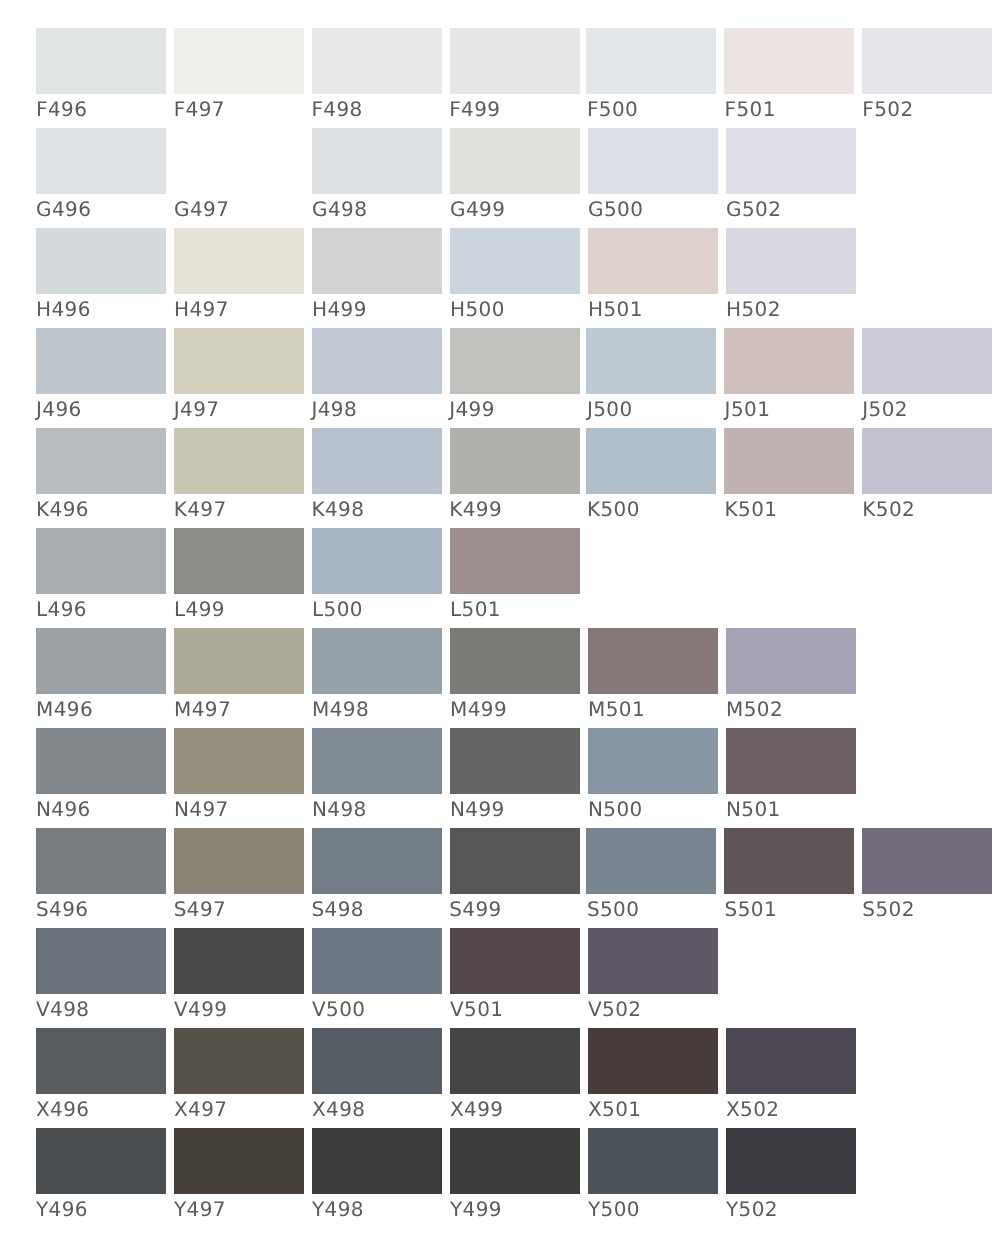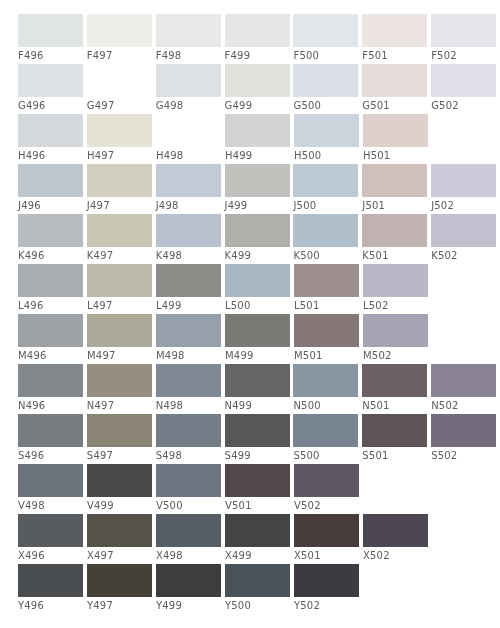--- a/index.html
+++ b/index.html
@@ -98,53 +98,49 @@
       </div>
       <div class="swatch-cell">
         <span class="swatch-chip" style="background-color: rgb(223, 225, 221);"></span>
         <span class="swatch-label">G499</span>
       </div>
       <div class="swatch-cell">
         <span class="swatch-chip" style="background-color: rgb(219, 224, 230);"></span>
         <span class="swatch-label">G500</span>
       </div>
       <div class="swatch-cell">
-        <span class="swatch-chip" style="background-color: rgb(230, 220, 218);"></span>
-        <span class="swatch-label">G501</span>
-      </div>
-      <div class="swatch-cell">
         <span class="swatch-chip" style="background-color: rgb(224, 222, 230);"></span>
         <span class="swatch-label">G502</span>
       </div>
     </div>
     <div class="swatch-row">
       <div class="swatch-cell">
         <span class="swatch-chip" style="background-color: rgb(212, 217, 220);"></span>
         <span class="swatch-label">H496</span>
       </div>
       <div class="swatch-cell">
         <span class="swatch-chip" style="background-color: rgb(229, 226, 214);"></span>
         <span class="swatch-label">H497</span>
       </div>
       <div class="swatch-cell">
-        <span class="swatch-chip"></span>
-        <span class="swatch-label">H498</span>
-      </div>
-      <div class="swatch-cell">
         <span class="swatch-chip" style="background-color: rgb(210, 212, 211);"></span>
         <span class="swatch-label">H499</span>
       </div>
       <div class="swatch-cell">
         <span class="swatch-chip" style="background-color: rgb(204, 213, 221);"></span>
         <span class="swatch-label">H500</span>
       </div>
       <div class="swatch-cell">
         <span class="swatch-chip" style="background-color: rgb(222, 208, 205);"></span>
         <span class="swatch-label">H501</span>
       </div>
+      <div class="swatch-cell">
+        <span class="swatch-chip" style="background-color: rgb(218, 215, 224);"></span>
+        <span class="swatch-label">H502</span>
+      </div>
     </div>
     <div class="swatch-row">
       <div class="swatch-cell">
         <span class="swatch-chip" style="background-color: rgb(191, 198, 204);"></span>
         <span class="swatch-label">J496</span>
       </div>
       <div class="swatch-cell">
         <span class="swatch-chip" style="background-color: rgb(212, 208, 191);"></span>
         <span class="swatch-label">J497</span>
       </div>
@@ -198,39 +194,31 @@
         <span class="swatch-chip" style="background-color: rgb(196, 192, 208);"></span>
         <span class="swatch-label">K502</span>
       </div>
     </div>
     <div class="swatch-row">
       <div class="swatch-cell">
         <span class="swatch-chip" style="background-color: rgb(167, 173, 177);"></span>
         <span class="swatch-label">L496</span>
       </div>
       <div class="swatch-cell">
-        <span class="swatch-chip" style="background-color: rgb(191, 187, 171);"></span>
-        <span class="swatch-label">L497</span>
-      </div>
-      <div class="swatch-cell">
         <span class="swatch-chip" style="background-color: rgb(139, 141, 137);"></span>
         <span class="swatch-label">L499</span>
       </div>
       <div class="swatch-cell">
         <span class="swatch-chip" style="background-color: rgb(167, 182, 194);"></span>
         <span class="swatch-label">L500</span>
       </div>
       <div class="swatch-cell">
         <span class="swatch-chip" style="background-color: rgb(157, 143, 144);"></span>
         <span class="swatch-label">L501</span>
       </div>
-      <div class="swatch-cell">
-        <span class="swatch-chip" style="background-color: rgb(187, 183, 199);"></span>
-        <span class="swatch-label">L502</span>
-      </div>
     </div>
     <div class="swatch-row">
       <div class="swatch-cell">
         <span class="swatch-chip" style="background-color: rgb(155, 161, 164);"></span>
         <span class="swatch-label">M496</span>
       </div>
       <div class="swatch-cell">
         <span class="swatch-chip" style="background-color: rgb(174, 170, 153);"></span>
         <span class="swatch-label">M497</span>
       </div>
@@ -269,24 +257,20 @@
         <span class="swatch-label">N499</span>
       </div>
       <div class="swatch-cell">
         <span class="swatch-chip" style="background-color: rgb(136, 149, 162);"></span>
         <span class="swatch-label">N500</span>
       </div>
       <div class="swatch-cell">
         <span class="swatch-chip" style="background-color: rgb(108, 96, 98);"></span>
         <span class="swatch-label">N501</span>
       </div>
-      <div class="swatch-cell">
-        <span class="swatch-chip" style="background-color: rgb(139, 132, 150);"></span>
-        <span class="swatch-label">N502</span>
-      </div>
     </div>
     <div class="swatch-row">
       <div class="swatch-cell">
         <span class="swatch-chip" style="background-color: rgb(119, 125, 128);"></span>
         <span class="swatch-label">S496</span>
       </div>
       <div class="swatch-cell">
         <span class="swatch-chip" style="background-color: rgb(138, 132, 118);"></span>
         <span class="swatch-label">S497</span>
       </div>
@@ -360,20 +344,24 @@
       </div>
     </div>
     <div class="swatch-row">
       <div class="swatch-cell">
         <span class="swatch-chip" style="background-color: rgb(74, 78, 81);"></span>
         <span class="swatch-label">Y496</span>
       </div>
       <div class="swatch-cell">
         <span class="swatch-chip" style="background-color: rgb(69, 65, 58);"></span>
         <span class="swatch-label">Y497</span>
+      </div>
+      <div class="swatch-cell">
+        <span class="swatch-chip" style="background-color: rgb(59, 60, 61);"></span>
+        <span class="swatch-label">Y498</span>
       </div>
       <div class="swatch-cell">
         <span class="swatch-chip" style="background-color: rgb(60, 62, 61);"></span>
         <span class="swatch-label">Y499</span>
       </div>
       <div class="swatch-cell">
         <span class="swatch-chip" style="background-color: rgb(75, 82, 88);"></span>
         <span class="swatch-label">Y500</span>
       </div>
       <div class="swatch-cell">

